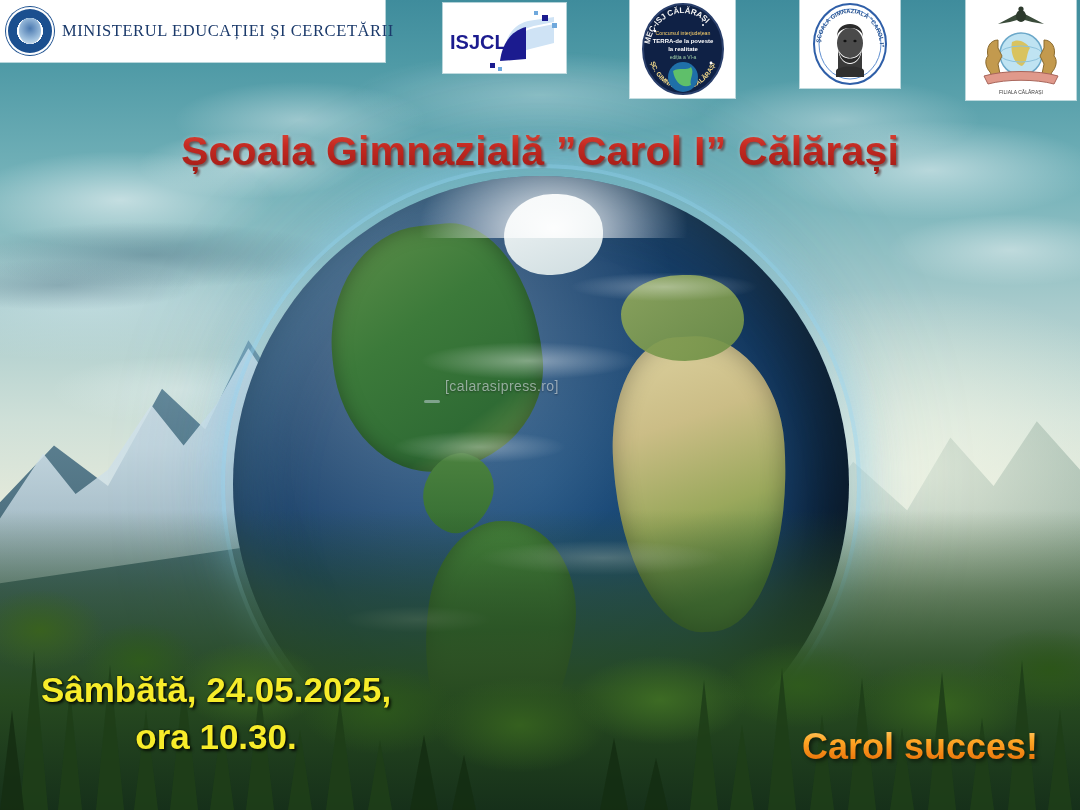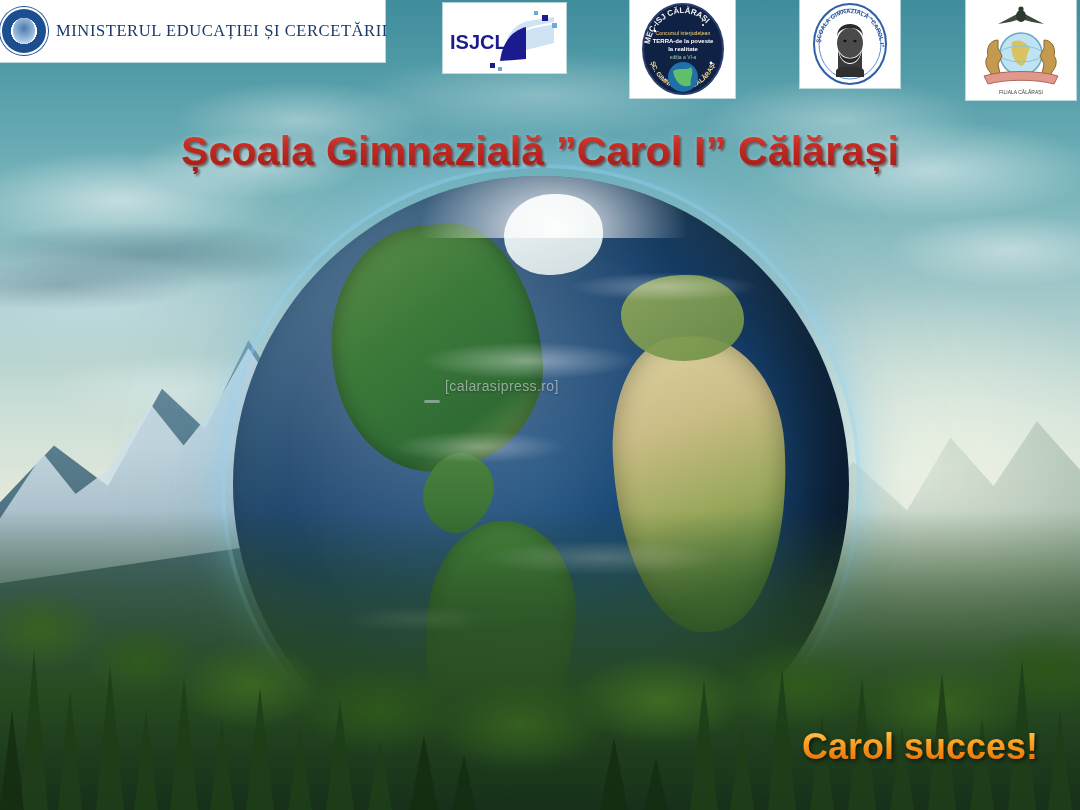--- a/index.html
+++ b/index.html
@@ -184,21 +184,21 @@
   }
   .treeline{
     position:absolute;left:0;bottom:0;width:1080px;height:250px;
     opacity:.95;
   }
 
   
   .logobar{position:absolute;left:0;top:0;width:1080px;height:105px;}
   .logo{position:absolute;background:#fff;box-shadow:0 0 0 1px rgba(255,255,255,.6);}
 
-  .logo-mec{left:0;top:0;width:385px;height:62px;display:flex;align-items:center;gap:8px;padding-left:0;box-sizing:border-box;}
+  .logo-mec{left:0;top:0;width:385px;height:62px;display:flex;align-items:center;gap:8px;padding-left:6px;box-sizing:border-box;}
   .mec-text{
     color:#1b3a6b;font-family:"Liberation Serif",serif;font-size:16.5px;
     letter-spacing:.6px;white-space:nowrap;font-weight:400;
   }
   .seal{width:48px;height:48px;border-radius:50%;flex:0 0 48px;position:relative;
     background:radial-gradient(circle at 50% 50%, #fff 0 38%, #1b4f8f 39% 100%);
     box-shadow:inset 0 0 0 2px #fff, 0 0 0 1px #1b4f8f;}
   .seal::after{content:"";position:absolute;left:50%;top:50%;width:22px;height:26px;
     transform:translate(-50%,-50%);border-radius:45% 45% 50% 50%;
     background:radial-gradient(circle at 50% 40%, #4b79b0, #9fc0de 60%, #e8eff7);}
@@ -406,19 +406,23 @@
 
         <path d="M16 74 C36 68 70 68 90 74 L86 82 C68 77 38 77 20 82Z" fill="#e0998b" stroke="#a8655a" stroke-width="1"></path>
         <text x="53" y="92" text-anchor="middle" font-family="Liberation Sans, sans-serif" font-size="5" fill="#3a3a3a">FILIALA CĂLĂRAȘI</text>
       </svg>
     </div>
   </div>
 
   <div class="school-title">Școala Gimnazială  ”Carol I” Călărași</div>
 
 
+  <div class="event-date">
+    <div>Sâmbătă, 24.05.2025,</div>
+    <div>ora 10.30.</div>
+  </div>
 
   <div class="good-luck">Carol succes!</div>
 
   <div class="wm-dash"></div>
   <div class="watermark">[calarasipress.ro]</div>
 
 </div>
 
 </body></html>

